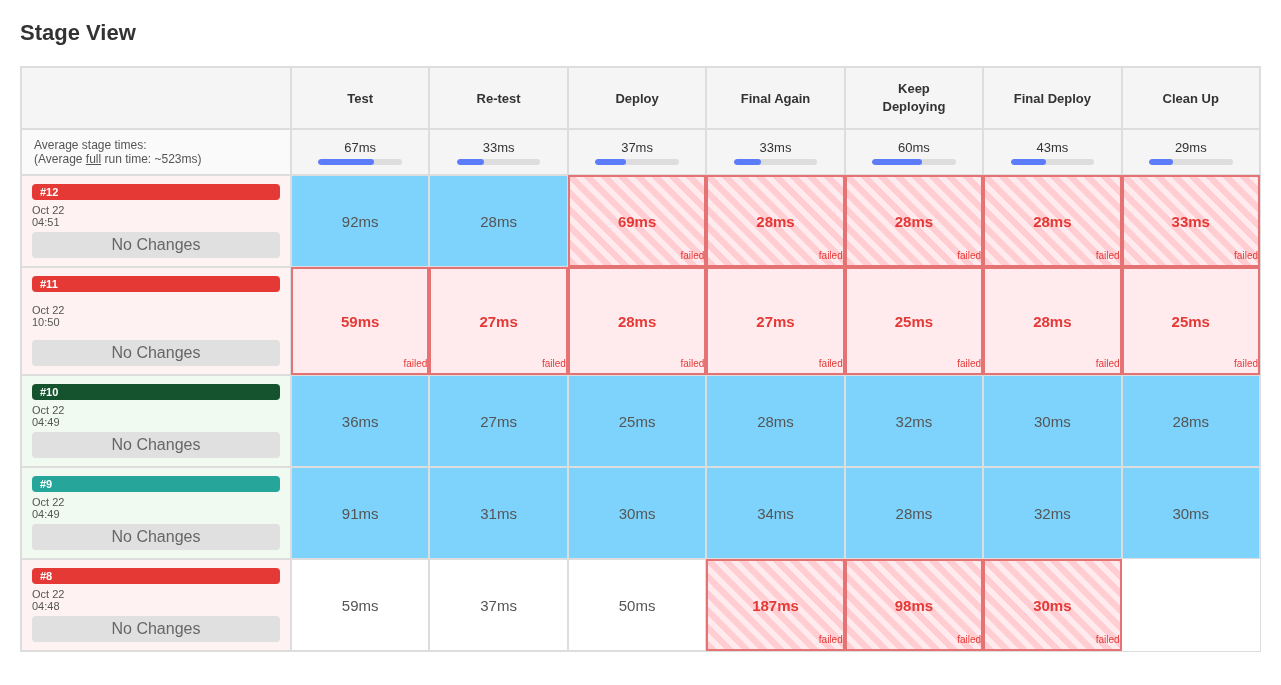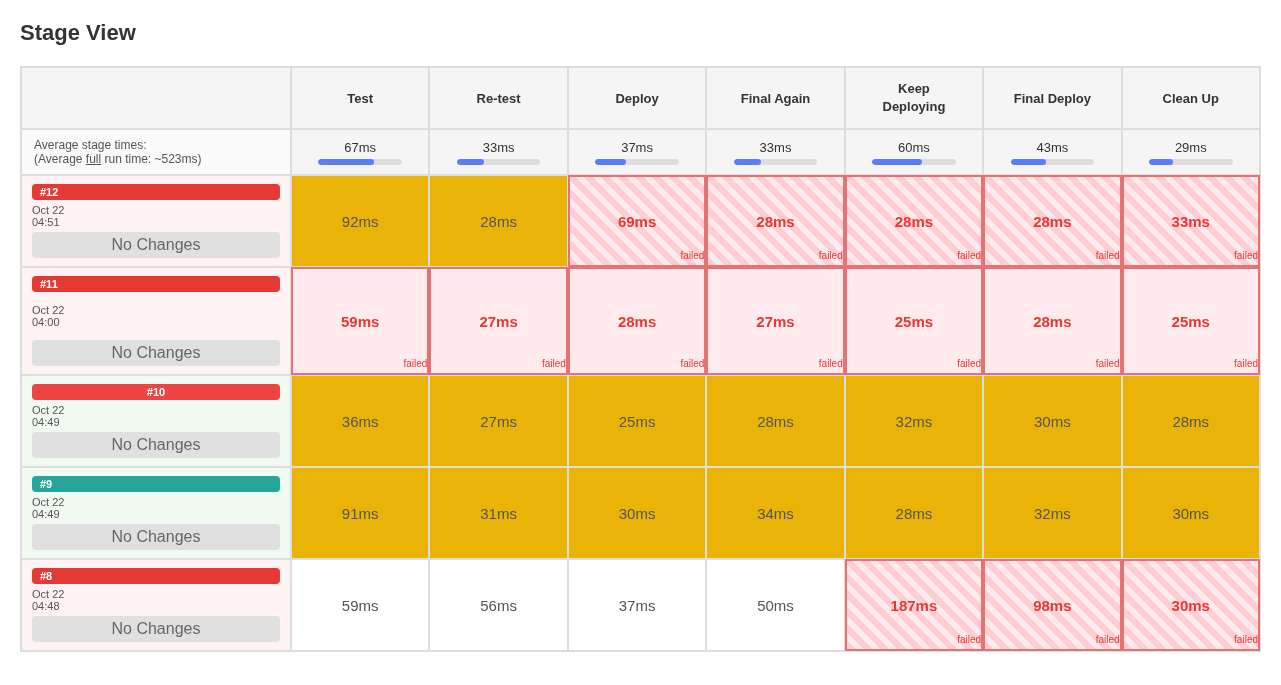--- a/index.html
+++ b/index.html
@@ -82,21 +82,21 @@
 
     .run-badge {
       background: #e53935;
       color: #fff;
       border-radius: 4px;
       padding: 2px 8px;
       font-size: 11px;
       font-weight: bold;
       white-space: nowrap;
     }
-    .run-badge.blue { background: #ef4444; text-align: center; }
+    .run-badge.blue { background: #14532d; }
     .run-badge.teal { background: #26a69a; }
 
     .run-info {
       display: flex;
       flex-direction: column;
       font-size: 11px;
       color: #555;
       justify-content: center;
     }
 
@@ -118,21 +118,21 @@
       flex-direction: column;
       align-items: center;
       justify-content: center;
       padding: 10px 4px;
       min-height: 70px;
       position: relative;
       text-align: center;
       font-size: 14px;
     }
     .stage-cell.green {
-      background: #eab308;
+      background: #7dd3fc;
     }
     .stage-cell.red {
       background: #ffebee;
       border: 2px solid #e57373;
     }
     .stage-cell.red-striped {
       background: repeating-linear-gradient(
         45deg,
         #ffcdd2,
         #ffcdd2 6px,
@@ -259,21 +259,21 @@
     <div class="stage-cell red-striped">
         <span class="cell-time red-text">33ms</span>
         <span class="failed-label">failed</span>
       </div>
 
     <div class="row-label failed-row">
       <div style="display:flex;flex-direction:column;gap:12px;width:100%">
         <span class="run-badge">#11</span>
         <div class="run-info">
           <span>Oct 22</span>
-          <span>04:00</span>
+          <span>10:50</span>
         </div>
         <button class="no-changes-btn">No Changes</button>
       </div>
     </div>
     <div class="stage-cell red">
         <span class="cell-time red-text">59ms</span>
         <span class="failed-label">failed</span>
       </div>
     <div class="stage-cell red">
         <span class="cell-time red-text">27ms</span>
@@ -371,23 +371,20 @@
           <span>Oct 22</span>
           <span>04:48</span>
         </div>
         <button class="no-changes-btn">No Changes</button>
       </div>
     </div>
     <div class="stage-cell plain">
         <span class="cell-time gray-text">59ms</span>
       </div>
     <div class="stage-cell plain">
-        <span class="cell-time gray-text">56ms</span>
-      </div>
-    <div class="stage-cell plain">
         <span class="cell-time gray-text">37ms</span>
       </div>
     <div class="stage-cell plain">
         <span class="cell-time gray-text">50ms</span>
       </div>
     <div class="stage-cell red-striped">
         <span class="cell-time red-text">187ms</span>
         <span class="failed-label">failed</span>
       </div>
     <div class="stage-cell red-striped">

